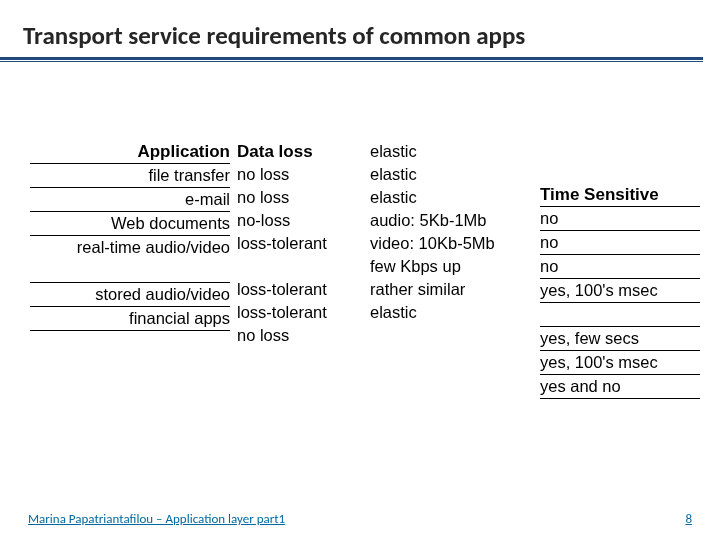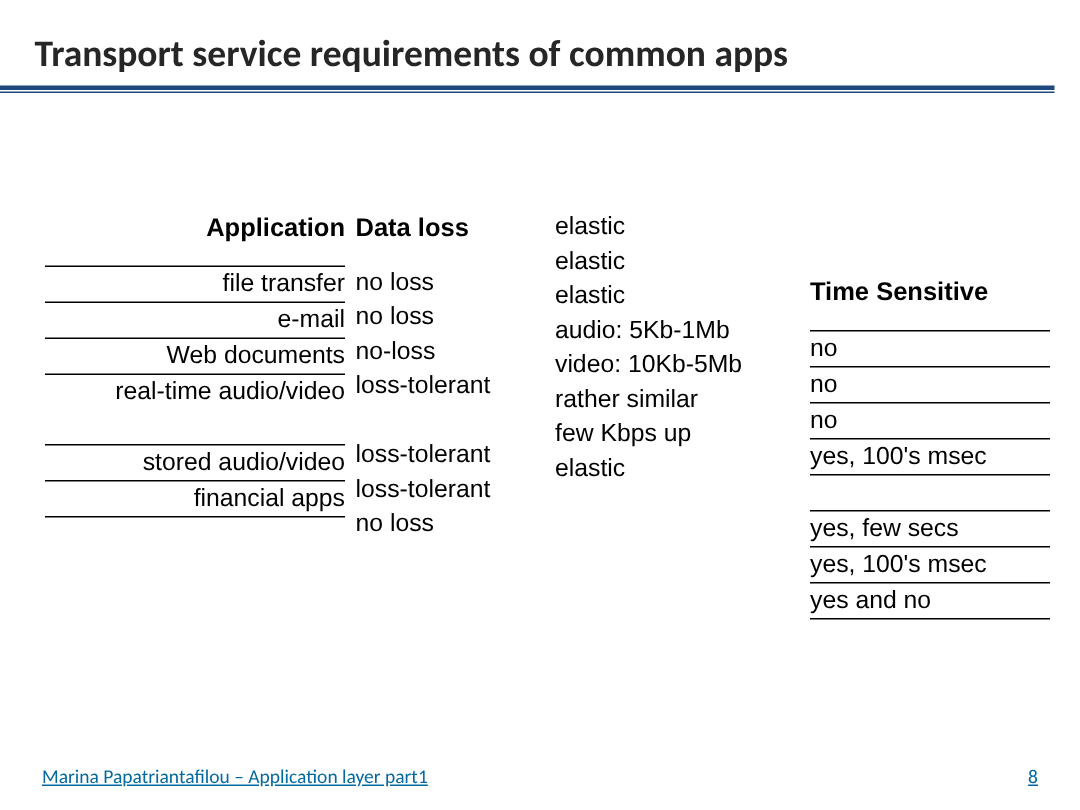--- a/index.html
+++ b/index.html
@@ -46,21 +46,20 @@
     font-size: 16.5px;
     line-height: 23px;
   }
   .col.app   { left: 0;   width: 200px; text-align: right; }
   .col.loss  { left: 207px; width: 110px; text-align: left; }
   .col.bw    { left: 340px; width: 160px; text-align: left; }
   .col.ts    { left: 510px; width: 160px; text-align: left; margin-top: 43px; }
   .col .hdr {
     font-weight: 700;
     font-size: 17px;
-    padding-bottom: 14px;
     white-space: nowrap;
   }
   .col .cell {
     height: 23px;
     white-space: nowrap;
   }
   
   .ul { border-bottom: 1px solid #000; }
   .footer {
     position: absolute;
@@ -109,22 +108,22 @@
       <div class="cell">loss-tolerant</div>
       <div class="cell">no loss</div>
     </div>
 
     <div class="col bw">
       <div class="cell">elastic</div>
       <div class="cell">elastic</div>
       <div class="cell">elastic</div>
       <div class="cell">audio: 5Kb-1Mb</div>
       <div class="cell">video: 10Kb-5Mb</div>
+      <div class="cell">few Kbps up</div>
       <div class="cell">rather similar</div>
-      <div class="cell">few Kbps up</div>
       <div class="cell">elastic</div>
     </div>
 
     <div class="col ts">
       <div class="hdr ul">Time Sensitive</div>
       <div class="cell ul">no</div>
       <div class="cell ul">no</div>
       <div class="cell ul">no</div>
       <div class="cell ul">yes, 100's msec</div>
       <div class="cell ul"></div>

